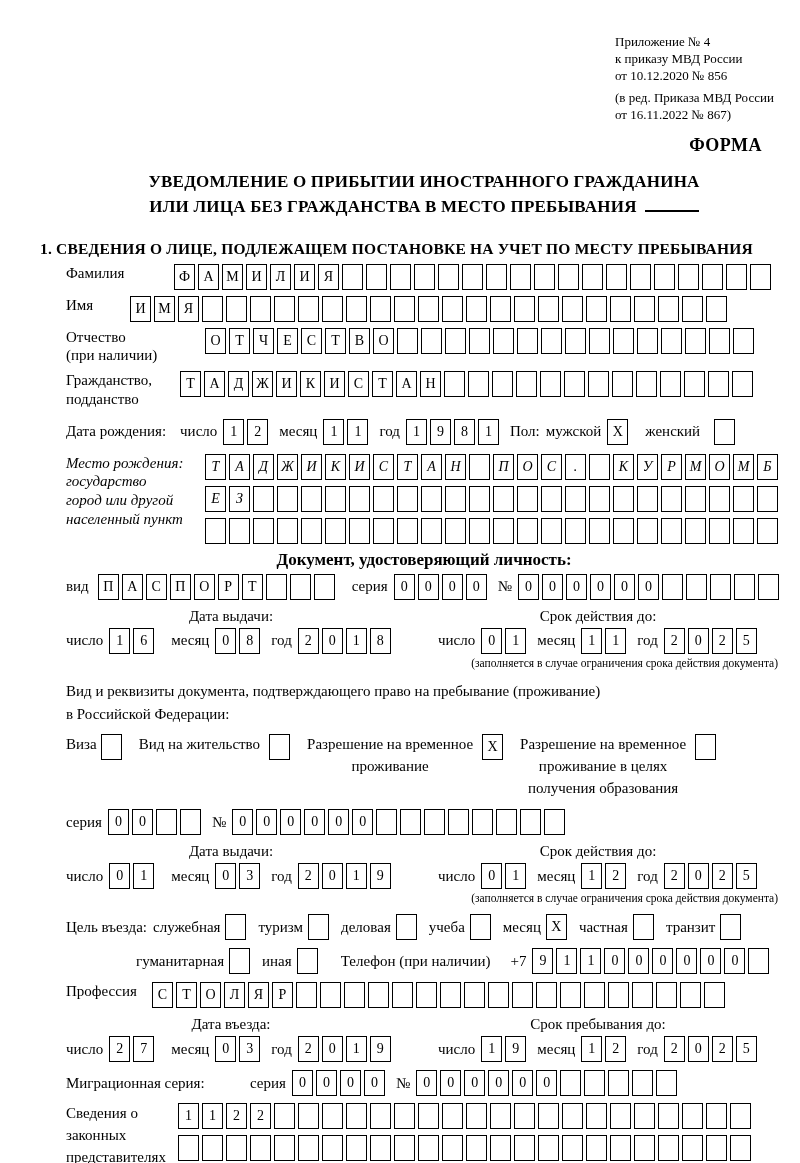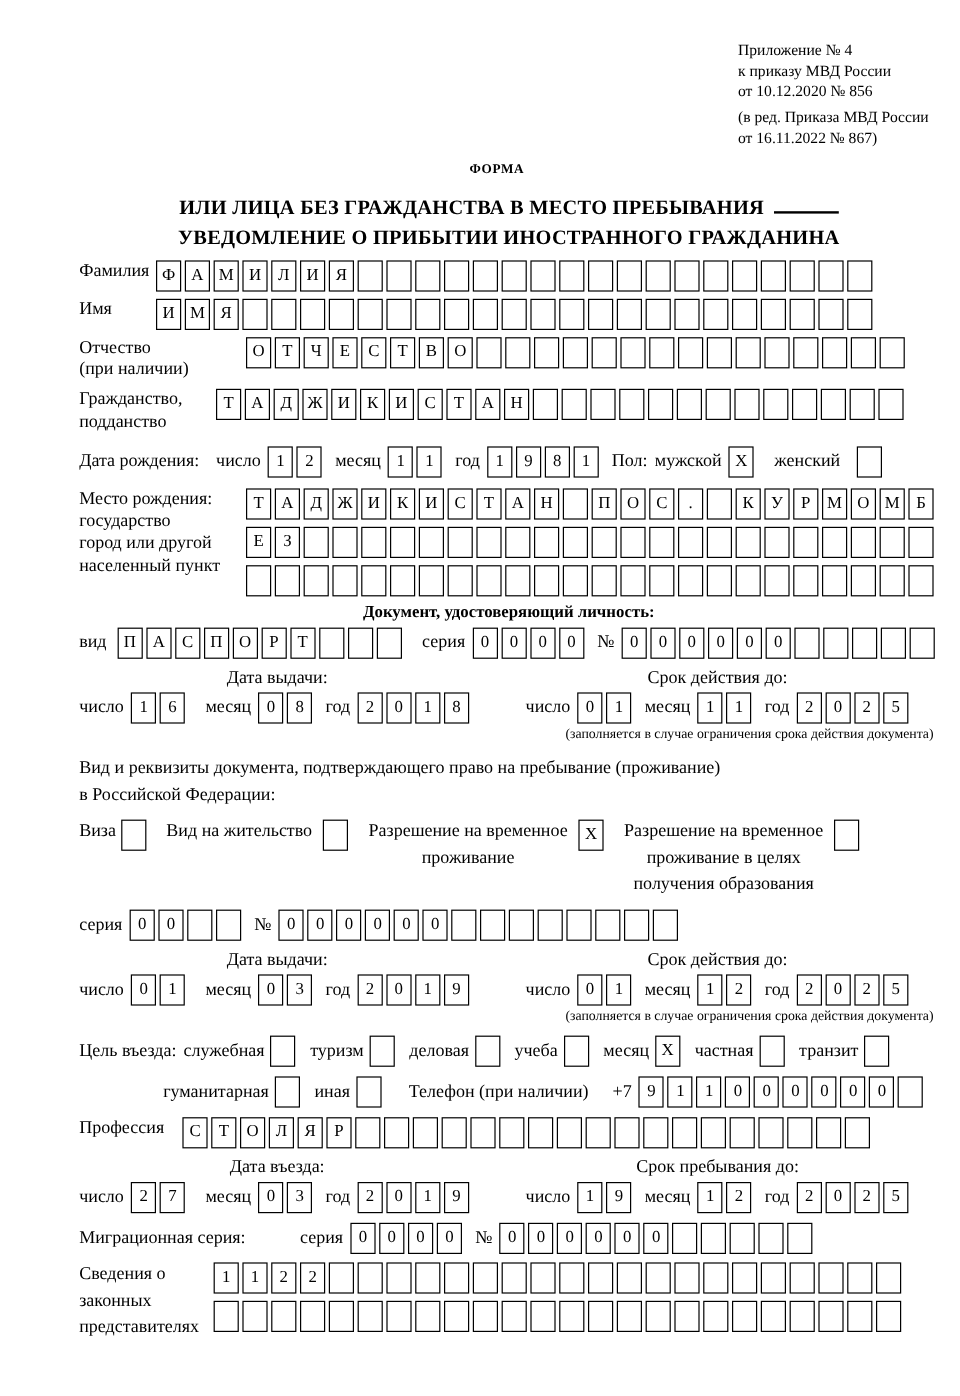--- a/index.html
+++ b/index.html
@@ -5,40 +5,40 @@
   html,body{margin:0;padding:0;background:#ffffff;}
   .page{
     width:800px;height:1163px;box-sizing:border-box;position:relative;overflow:hidden;
     background:#ffffff;color:#000;
     font-family:"Liberation Serif","DejaVu Serif",serif;
     padding:34px 18px 0 66px;font-size:15px;
   }
   
   .hdr{margin-left:549px;font-size:13px;line-height:1.3;}
   .hdr-gap{height:5px;}
-  .forma{font-weight:bold;text-align:center;padding-right:20px;margin-top:12px;font-size:11px;letter-spacing:.5px;}
+  .forma{font-weight:bold;text-align:right;padding-right:20px;margin-top:12px;font-size:18px;letter-spacing:.5px;}
   .title{ text-align:center;font-weight:bold;font-size:17px;margin-top:14px;line-height:1.45;letter-spacing:.2px;}
   .blank-ul{display:inline-block;width:54px;border-bottom:2px solid #000;height:13px;margin-left:8px;}
   .section{font-weight:bold;font-size:15.5px;margin-top:20px;margin-left:-26px;letter-spacing:.2px;}
   
   .frow{display:flex;align-items:flex-start;margin-top:6px;}
   .flabel{flex:0 0 auto;line-height:1.25;}
   .w64{width:64px;} .w114{width:114px;} .w139{width:139px;} .w42{width:42px;} .w86{width:86px;}
   .cells{display:flex;flex-wrap:nowrap;align-items:flex-start;}
   .cell{
     flex:0 0 auto;width:21px;height:26px;box-sizing:border-box;border:1.7px solid #000;
     margin-right:3px;display:flex;align-items:center;justify-content:center;
     font-size:14px;line-height:1;background:#fff;
   }
   .cellcol .cells{margin-top:0;}
   .cellcol .cells + .cells{margin-top:6px;}
   .inlinebits{display:flex;align-items:center;flex-wrap:nowrap;}
   .wd{margin-right:6px;white-space:nowrap;}
   .ml8{margin-left:8px;} .ml14{margin-left:14px;} .ml20{margin-left:20px;}
-  .center-b{ text-align:center;font-weight:bold;margin-top:6px;font-size:14px;}
+  .center-b{ text-align:center;font-weight:bold;margin-top:6px;font-size:17px;}
   
   .dates{display:flex;margin-top:8px;align-items:flex-start;}
   .dg-left{flex:0 0 352px;}
   .dg-right{flex:1 1 auto;}
   .dg-head{text-align:center;font-size:15px;width:330px;}
   .dg-right .dg-head{width:340px;margin-left:10px;}
   .dg-line{display:flex;align-items:center;margin-top:3px;}
   .note{font-size:11.5px;margin-top:3px;text-align:right;padding-right:4px;line-height:1.2;}
   
   .intro{margin-top:9px;line-height:1.55;}
@@ -67,26 +67,27 @@
     <div>к приказу МВД России</div>
     <div>от 10.12.2020 № 856</div>
     <div class="hdr-gap"></div>
     <div>(в ред. Приказа МВД России</div>
     <div>от 16.11.2022 № 867)</div>
   </div>
 
   <div class="forma">ФОРМА</div>
 
   <div class="title">
+    <div>УВЕДОМЛЕНИЕ О ПРИБЫТИИ ИНОСТРАННОГО ГРАЖДАНИНА</div>
     <div><span>ИЛИ ЛИЦА БЕЗ ГРАЖДАНСТВА В МЕСТО ПРЕБЫВАНИЯ</span><span class="blank-ul"></span></div>
-    <div>УВЕДОМЛЕНИЕ О ПРИБЫТИИ ИНОСТРАННОГО ГРАЖДАНИНА</div>
-  </div>
-
-
-  <div class="frow" style="">
+  </div>
+
+  <div class="section">1. СВЕДЕНИЯ О ЛИЦЕ, ПОДЛЕЖАЩЕМ ПОСТАНОВКЕ НА УЧЕТ ПО МЕСТУ ПРЕБЫВАНИЯ</div>
+
+  <div class="frow" style="gap:44px;">
     <div class="flabel w64">Фамилия</div>
     <div class="cells">
         <span class="cell">Ф</span>
         <span class="cell">А</span>
         <span class="cell">М</span>
         <span class="cell">И</span>
         <span class="cell">Л</span>
         <span class="cell">И</span>
         <span class="cell">Я</span>
         <span class="cell"></span>
@@ -229,21 +230,21 @@
     <span class="wd">мужской</span>
     <span class="cells">
         <span class="cell">X</span>
       </span>
     <span class="wd ml14">женский</span>
     <span class="cells ml8">
         <span class="cell"></span>
       </span>
   </div>
 
-  <div class="frow" style="margin-top:9px;">
+  <div class="frow" style="margin-top:9px;font-style:italic;">
     <div class="flabel w139">
       <div>Место рождения:</div>
       <div>государство</div>
       <div>город или другой</div>
       <div>населенный пункт</div>
     </div>
     <div class="cellcol">
       <div class="cells">
           <span class="cell">Т</span>
           <span class="cell">А</span>

